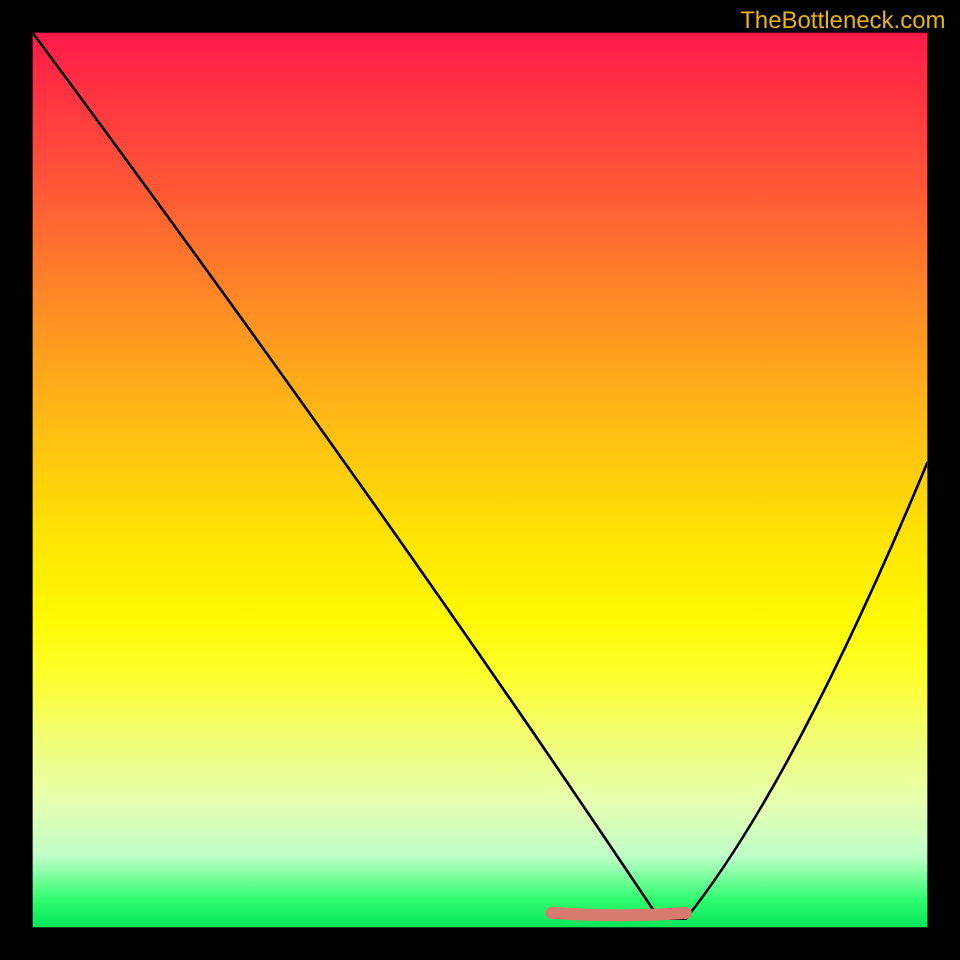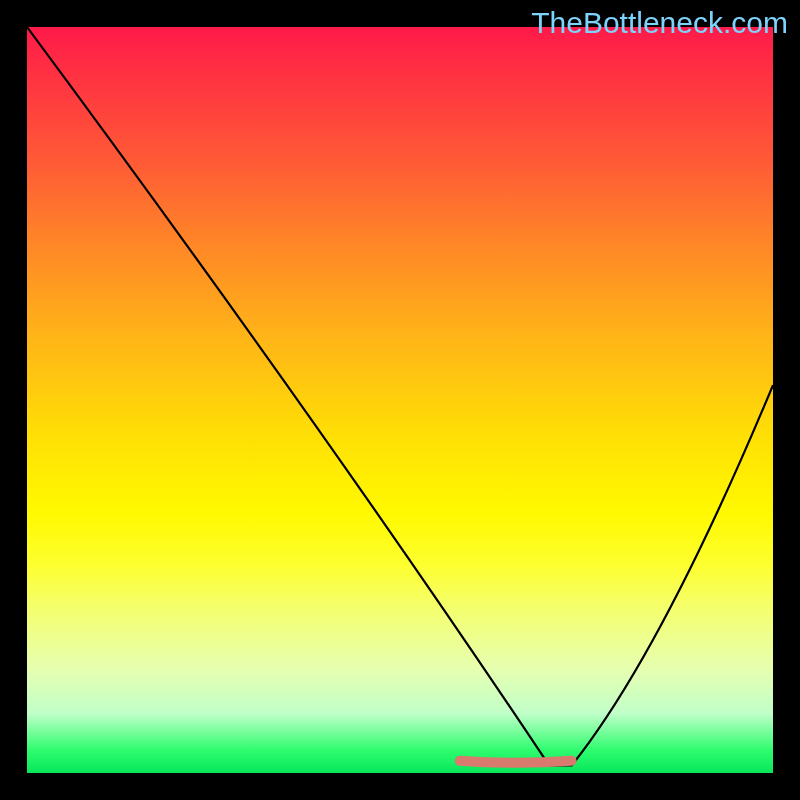--- a/index.html
+++ b/index.html
@@ -8,22 +8,22 @@
     width: 800px;
     height: 800px;
     background: #000;
     position: relative;
     font-family: Arial, sans-serif;
   }
   .watermark {
     position: absolute;
     top: 6px;
     right: 12px;
-    color: #7dd3fc;
-    font-size: 30px;
+    color: #eab308;
+    font-size: 20px;
     font-weight: 500;
     z-index: 10;
   }
   .plot-area {
     position: absolute;
     left: 27px;
     top: 27px;
     width: 746px;
     height: 746px;
     overflow: hidden;

